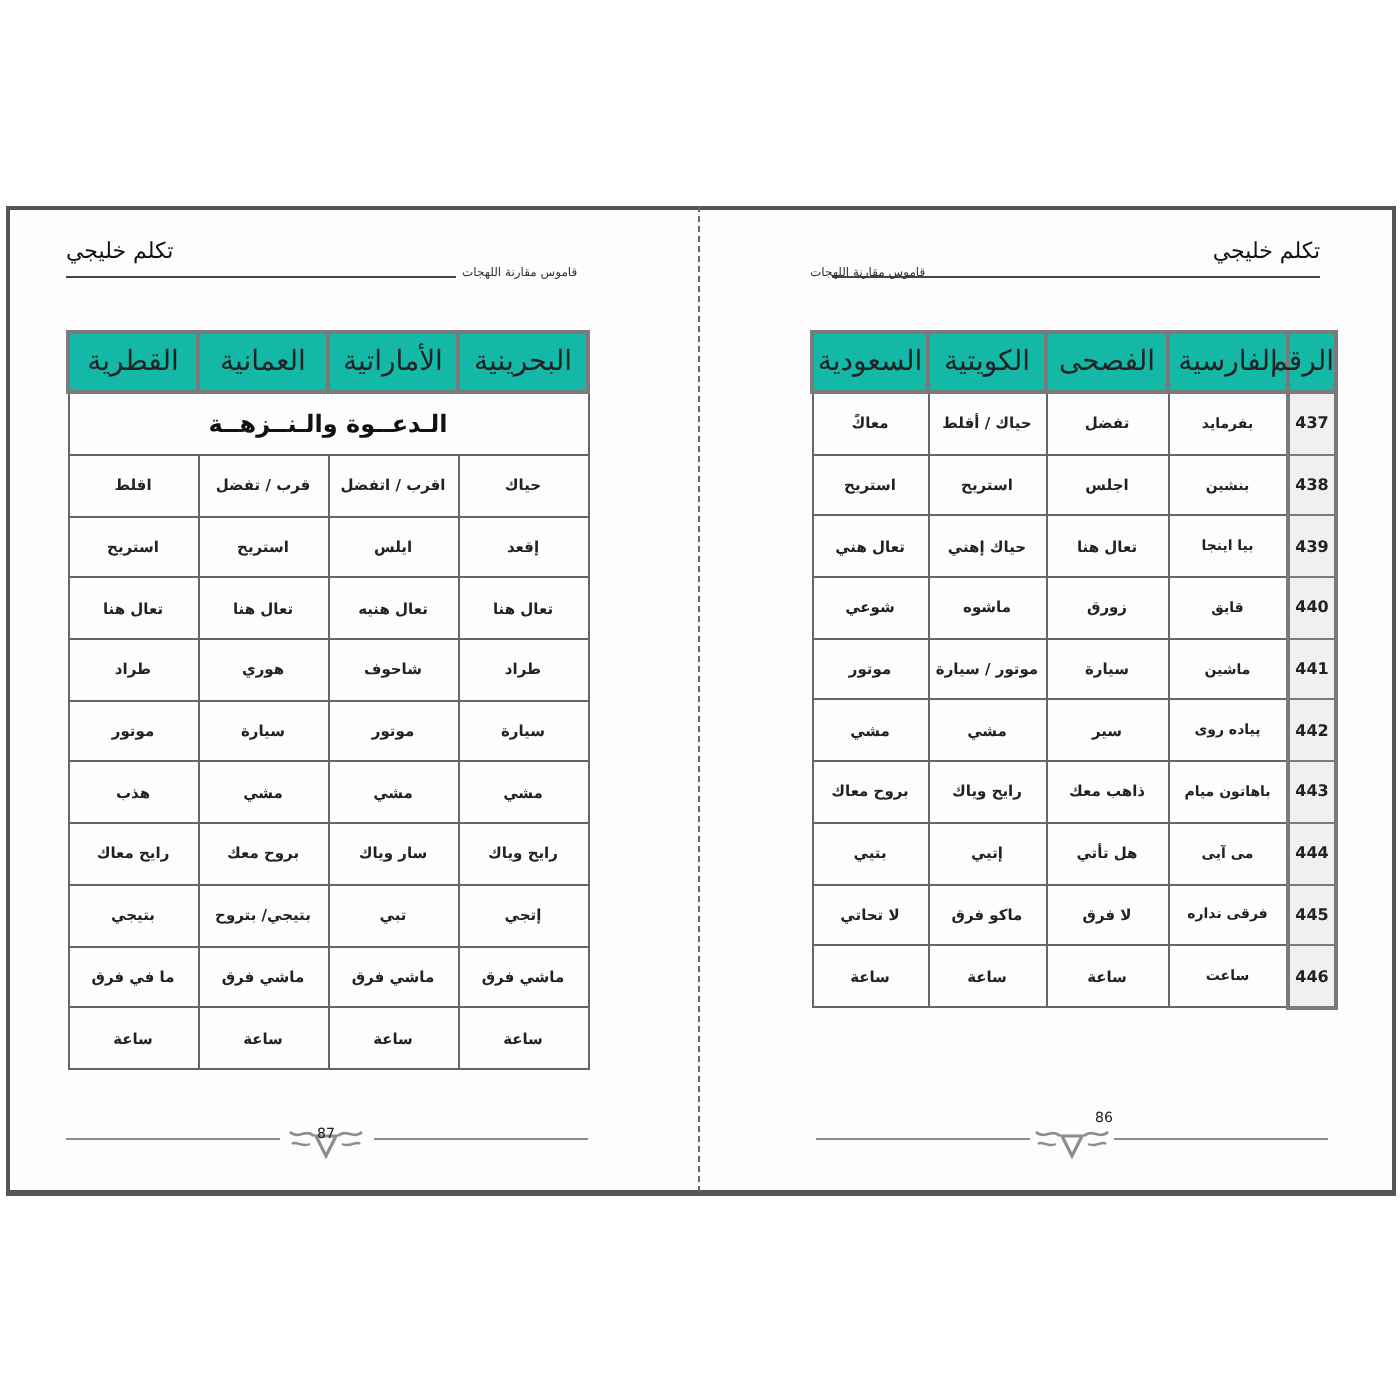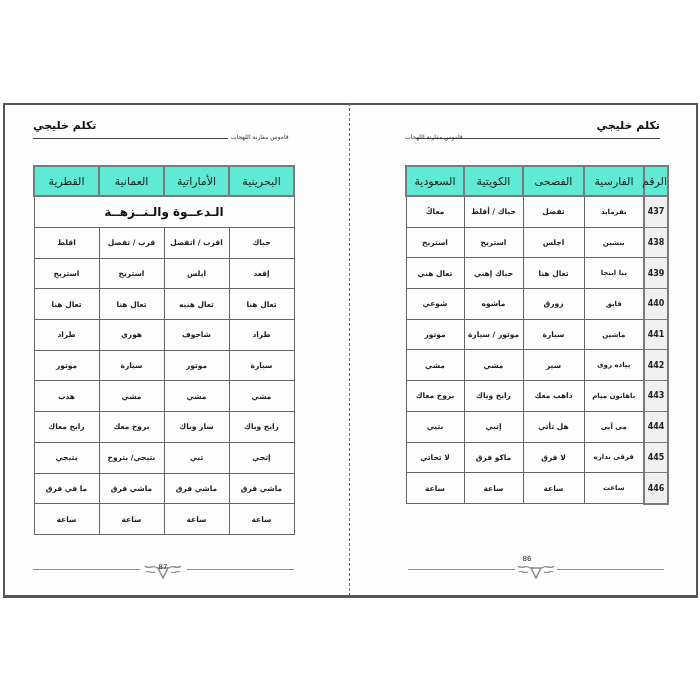--- a/index.html
+++ b/index.html
@@ -14,31 +14,31 @@
   }
   .divider {
     position:absolute; left:349px; top:103px; height:493px; width:0;
     border-left:1px dashed #666;
   }
   .page { position:absolute; top:105px; height:488px; }
   .page.right { left:351px; width:343px; }
   .page.left { left:5px; width:344px; }
 
   .book-title {
-    position:absolute; font-weight:bold; font-size:11px; color:#111; direction:rtl;
+    position:absolute; font-weight:normal; font-size:11px; color:#111; direction:rtl;
     font-family:"DejaVu Sans", sans-serif;
   }
   .subtitle { position:absolute; font-size:6px; color:#333; direction:rtl; white-space:nowrap; }
   .hrule { position:absolute; height:1px; background:#444; }
 
   table.dict {
     position:absolute; border-collapse:collapse; direction:rtl; table-layout:fixed;
   }
   table.dict th {
-    background:#5eead4; font-weight:normal; font-size:11px; color:#222;
+    background:#14b8a6; font-weight:normal; font-size:14px; color:#222;
     border:2px solid #7a7a7a; height:28px; padding:0;
   }
   table.dict td {
     border:1px solid #666; text-align:center; font-size:7.5px; font-weight:bold; color:#222;
     height:29.7px; padding:0; white-space:nowrap; overflow:hidden;
   }
   table.dict td.num {
     background:#f1eff1; font-weight:bold; font-size:8px; color:#222;
     border:2px solid #7a7a7a; border-top-width:1px; border-bottom-width:1px;
   }
@@ -153,21 +153,21 @@
     </tbody>
   </table>
 
   <div class="footer-line" style="left:57px; width:107px; top:464px;"></div>
   <div class="footer-line" style="left:206px; width:107px; top:464px;"></div>
   <svg class="ornament" style="left:165px; top:455px;" viewBox="0 0 40 20">
     <path d="M20 18 L15 8 L25 8 Z" fill="none" stroke="#8d8d8d" stroke-width="1.6"></path>
     <path d="M14 8 C10 4 6 10 2 6 M26 8 C30 4 34 10 38 6" fill="none" stroke="#8d8d8d" stroke-width="1.4"></path>
     <path d="M12 12 C8 14 5 10 3 12 M28 12 C32 14 35 10 37 12" fill="none" stroke="#8d8d8d" stroke-width="1.2"></path>
   </svg>
-  <div class="page-num" style="left:166px; top:450px;">86</div>
+  <div class="page-num" style="left:191px; top:450px;">86</div>
 </div>
 
 <div class="page left">
   <div class="book-title" style="left:28px; top:14px;">تكلم خليجي</div>
   <div class="hrule" style="left:28px; width:195px; top:33px;"></div>
   <div class="subtitle" style="left:226px; top:28px;">قاموس مقارنة اللهجات</div>
 
   <table class="dict" style="left:28px; top:60px; width:260px;">
     <colgroup>
       <col style="width:65px">

